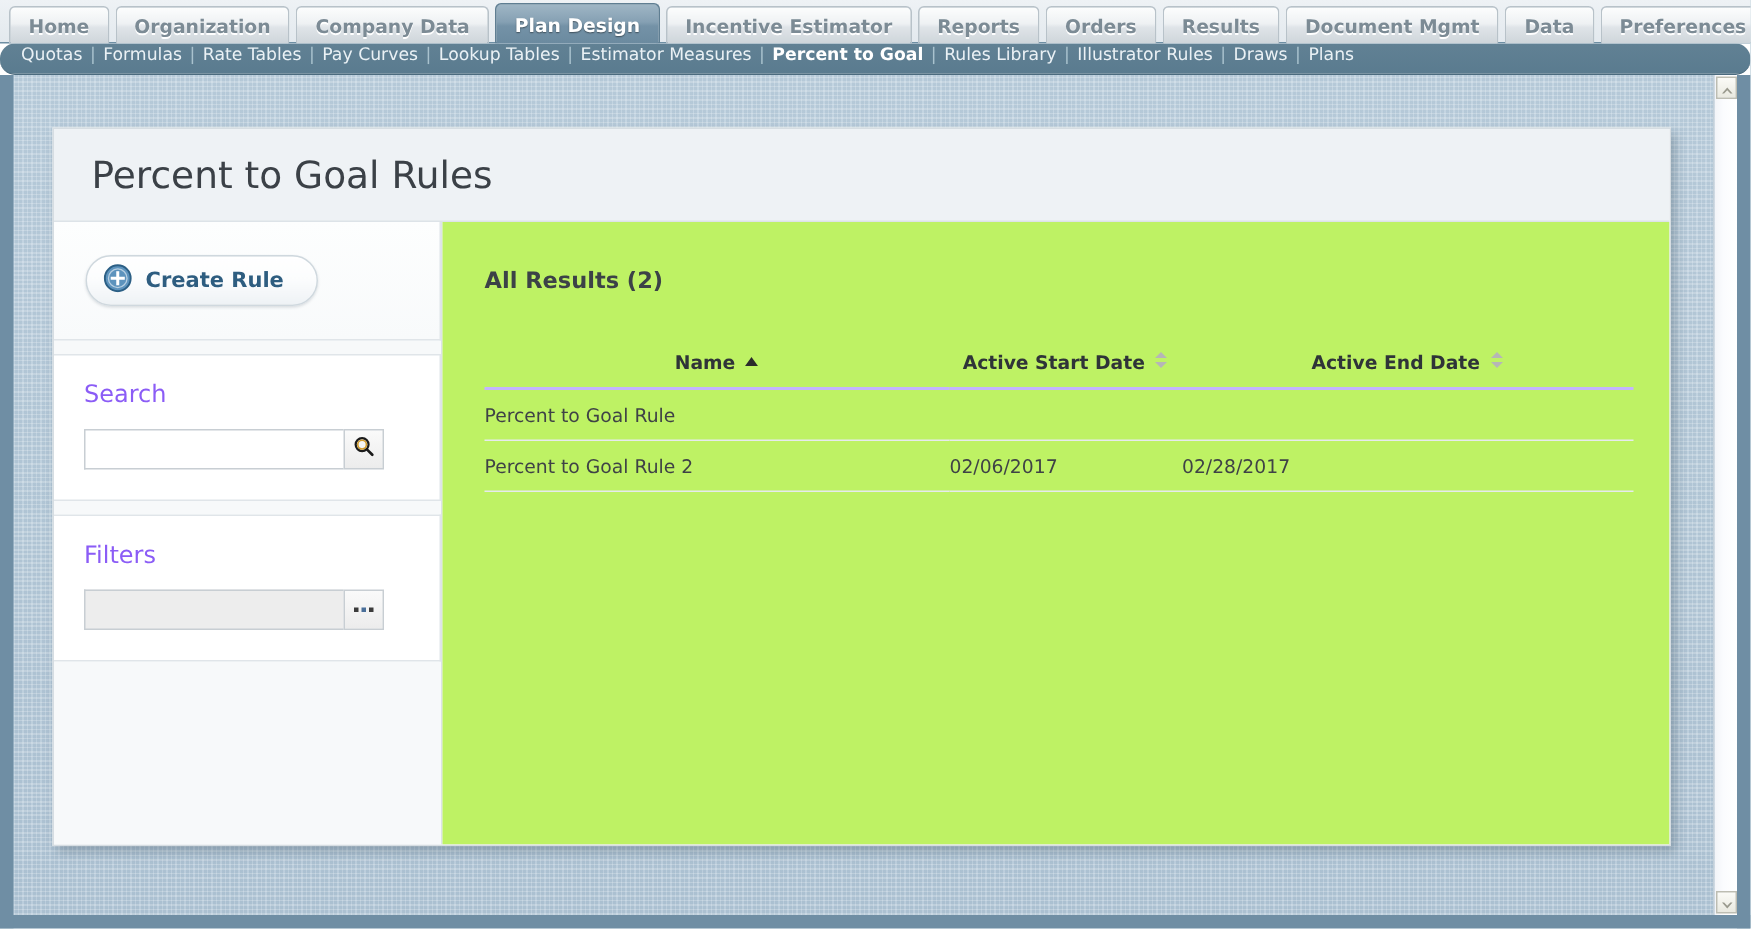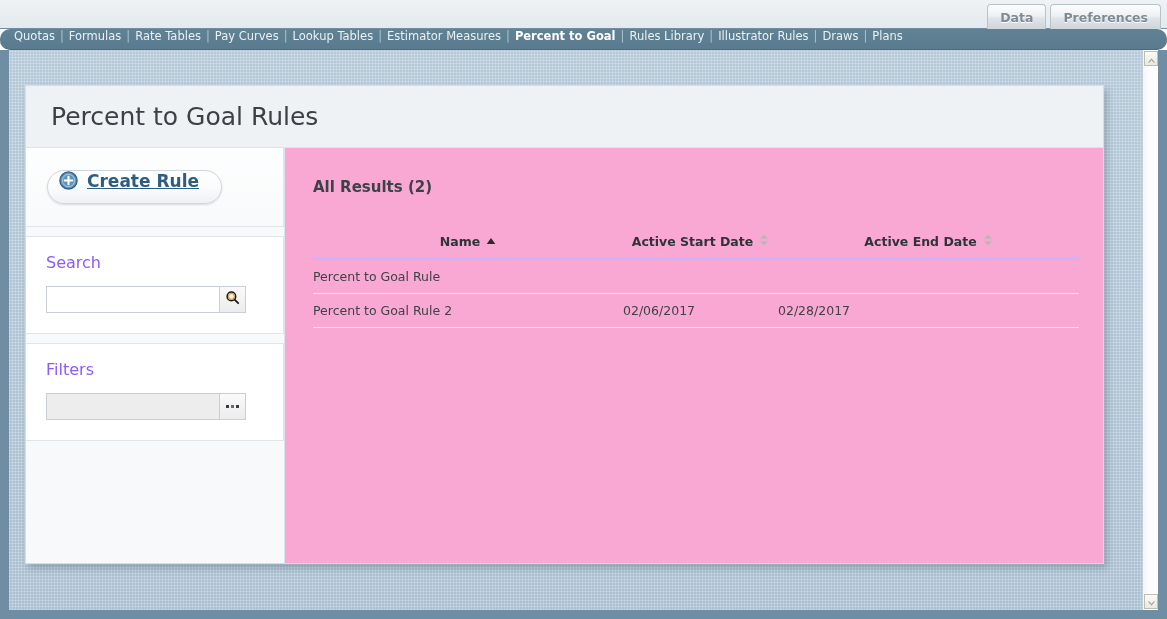--- a/index.html
+++ b/index.html
@@ -97,21 +97,21 @@
     background-image:
       repeating-linear-gradient(0deg, rgba(255,255,255,0.22) 0px, rgba(255,255,255,0.22) 1px, rgba(0,0,0,0.0) 1px, rgba(0,0,0,0.0) 3px),
       repeating-linear-gradient(90deg, rgba(255,255,255,0.16) 0px, rgba(255,255,255,0.16) 1px, rgba(0,0,0,0.02) 1px, rgba(0,0,0,0.02) 3px),
       linear-gradient(to bottom, #b9cddc 0%, #aec4d5 100%);
     overflow: hidden;
   }
 
   
   .page-card {
     position: absolute;
-    left: 16px;
+    left: 26px;
     top: 35px;
     width: 1079px;
     height: 479px;
     background: #ffffff;
     border: 1px solid #d6dde2;
     box-shadow: 3px 4px 7px rgba(40,60,75,0.28);
     box-sizing: border-box;
     display: flex;
     flex-direction: column;
     overflow: hidden;
@@ -158,34 +158,34 @@
     margin: 0 0 9px 0;
   }
   .panel.first {
     border-top: none;
     padding: 22px 0 22px 0;
     background: linear-gradient(to bottom, #fdfefe, #f8fafb);
   }
 
   .btn-create {
     display: inline-flex;
+    align-items: center;
     gap: 9px;
     margin-left: 21px;
     height: 34px;
     padding: 0 22px 0 11px;
     background: linear-gradient(to bottom, #ffffff 0%, #fbfcfd 50%, #eef2f5 100%);
     border: 1px solid #cfd8de;
     border-radius: 17px;
     box-shadow: 0 1px 2px rgba(60,80,95,0.18);
-    font-size: 17px;
+    font-size: 14px;
     font-weight: bold;
     color: #2e5d80;
     cursor: pointer;
     box-sizing: border-box;
-    text-decoration: underline;
   }
   .plus-icon { display: block; }
 
   .panel-section {
     padding: 16px 20px 20px 20px;
   }
   .panel-heading {
     font-size: 16px;
     color: #8b5cf6;
     margin: 0 0 14px 0;
@@ -233,21 +233,21 @@
   .dots-icon { display: flex; gap: 2px; }
   .dots-icon i {
     display: block;
     width: 3px;
     height: 3px;
   }
 
   
   .main {
     flex: 1 1 auto;
-    background: #f9a8d4;
+    background: #bef264;
     padding: 30px 24px 0 28px;
     box-sizing: border-box;
     min-width: 0;
   }
   .results-title {
     font-size: 15px;
     color: #3c4247;
     font-weight: bold;
     margin: 0 0 38px 0;
   }
@@ -317,20 +317,31 @@
     width: 7px;
     height: 7px;
   }
 </style>
 </head>
 <body>
 
 <div class="app">
 
   <div class="tabbar">
+    <div class="tabbar-left">
+        <div class="tab">Home</div>
+        <div class="tab">Organization</div>
+        <div class="tab">Company Data</div>
+        <div class="tab active">Plan Design</div>
+        <div class="tab">Incentive Estimator</div>
+        <div class="tab">Reports</div>
+        <div class="tab">Orders</div>
+        <div class="tab">Results</div>
+        <div class="tab">Document Mgmt</div>
+      </div>
     <div class="tabbar-right">
         <div class="tab">Data</div>
         <div class="tab">Preferences</div>
       </div>
   </div>
 
   <div class="subnav">
       <a class="">Quotas</a>
       <span class="sep">|</span>
       <a class="">Formulas</a>

